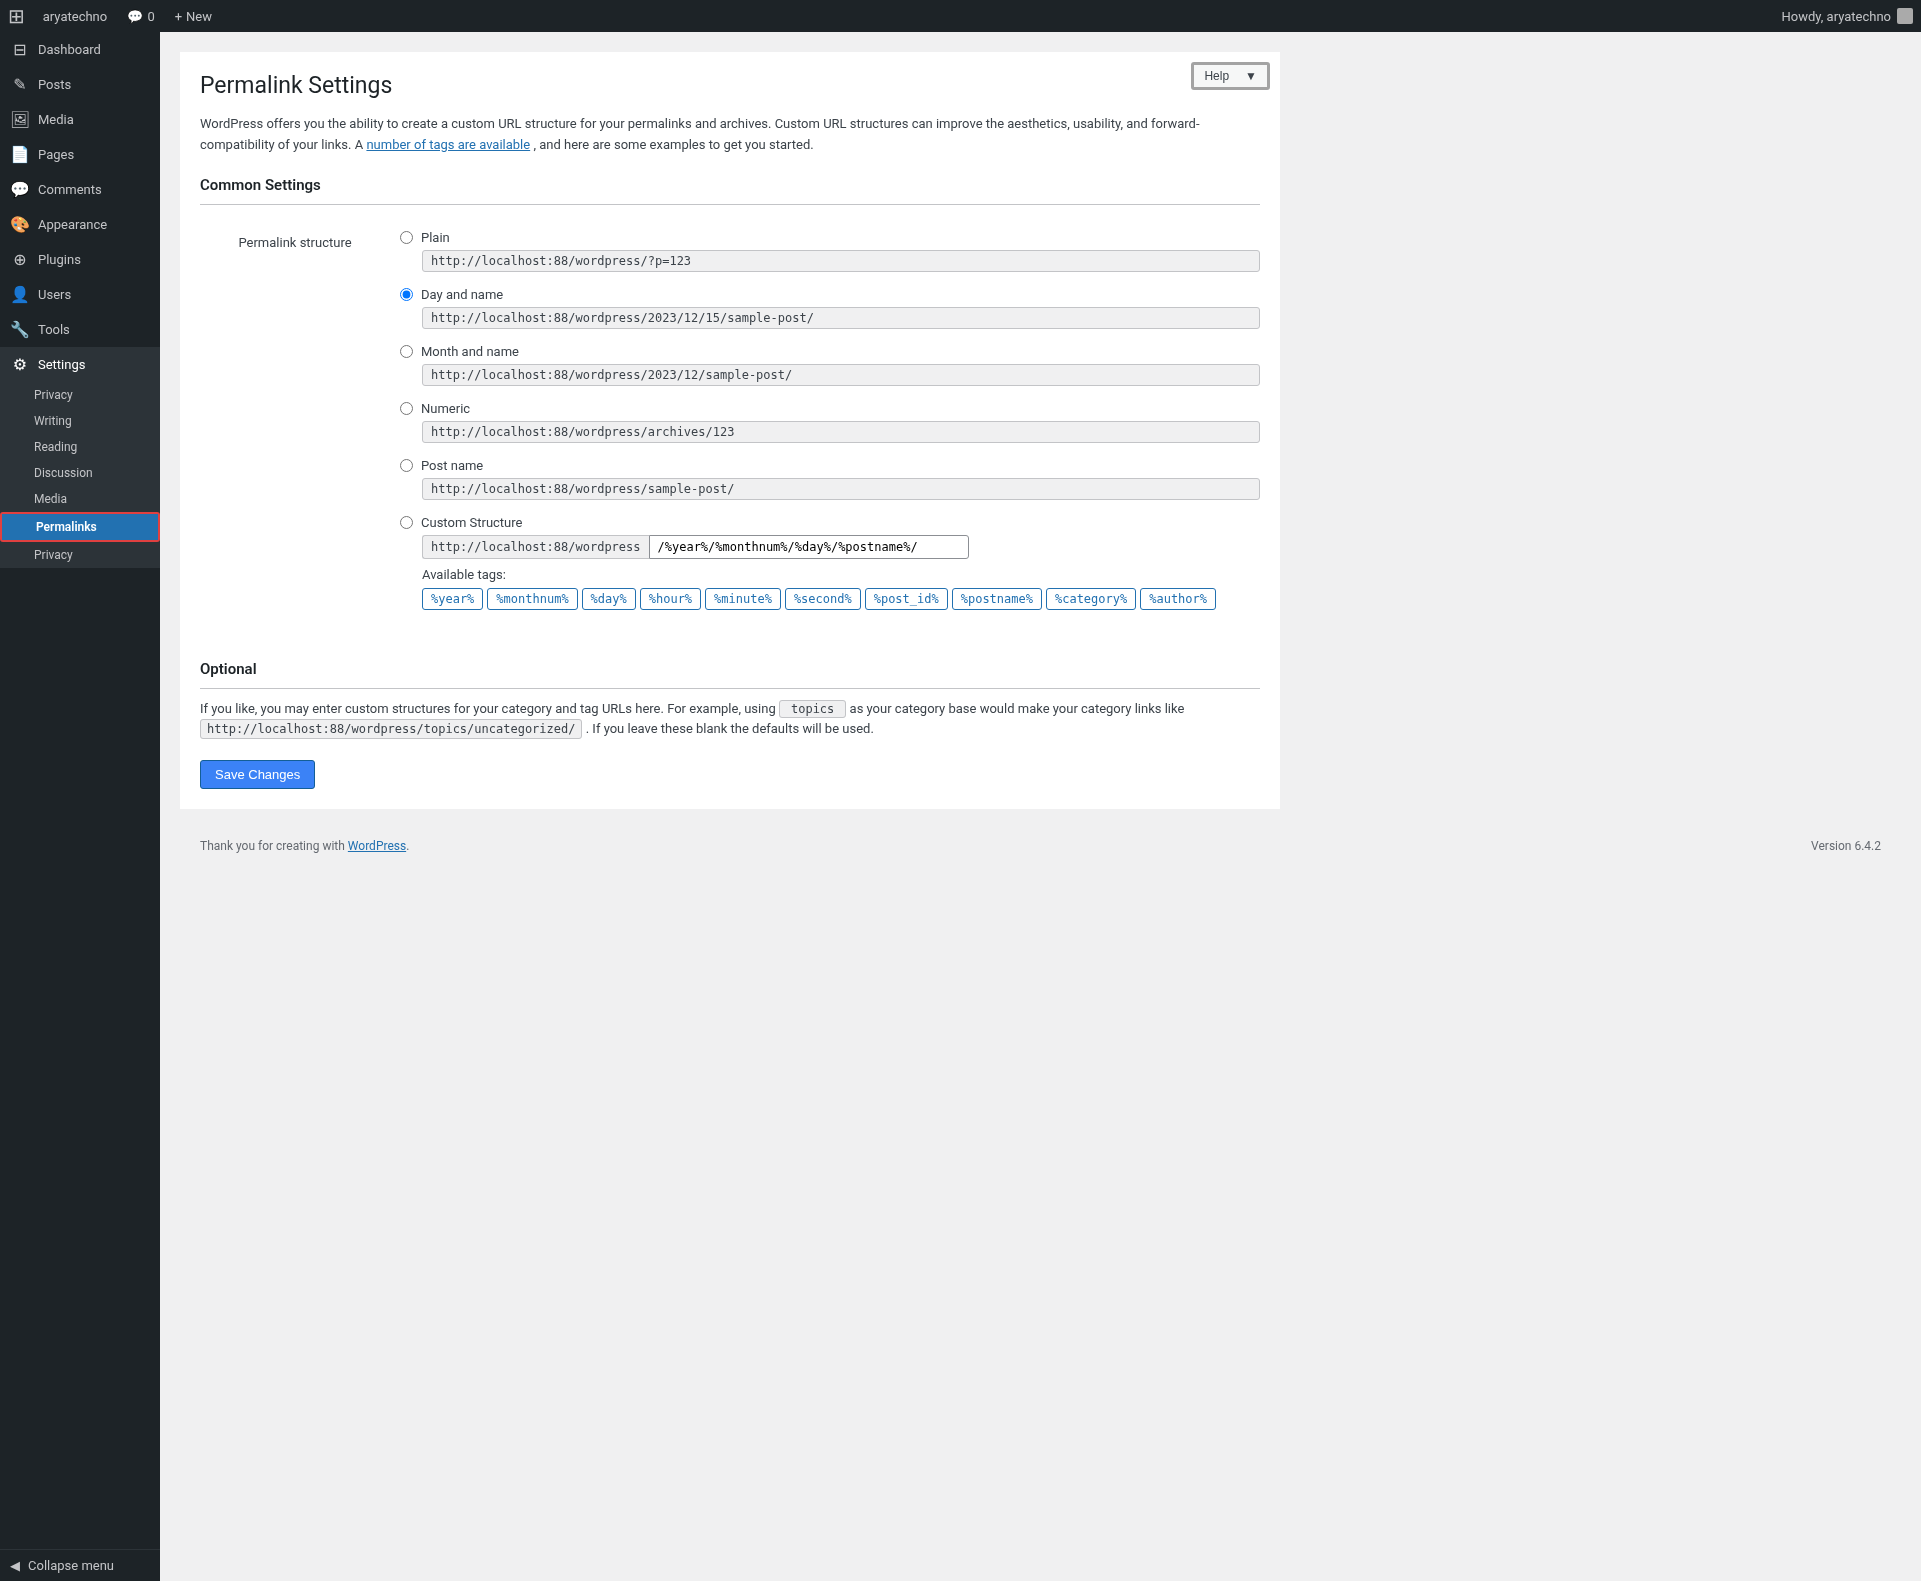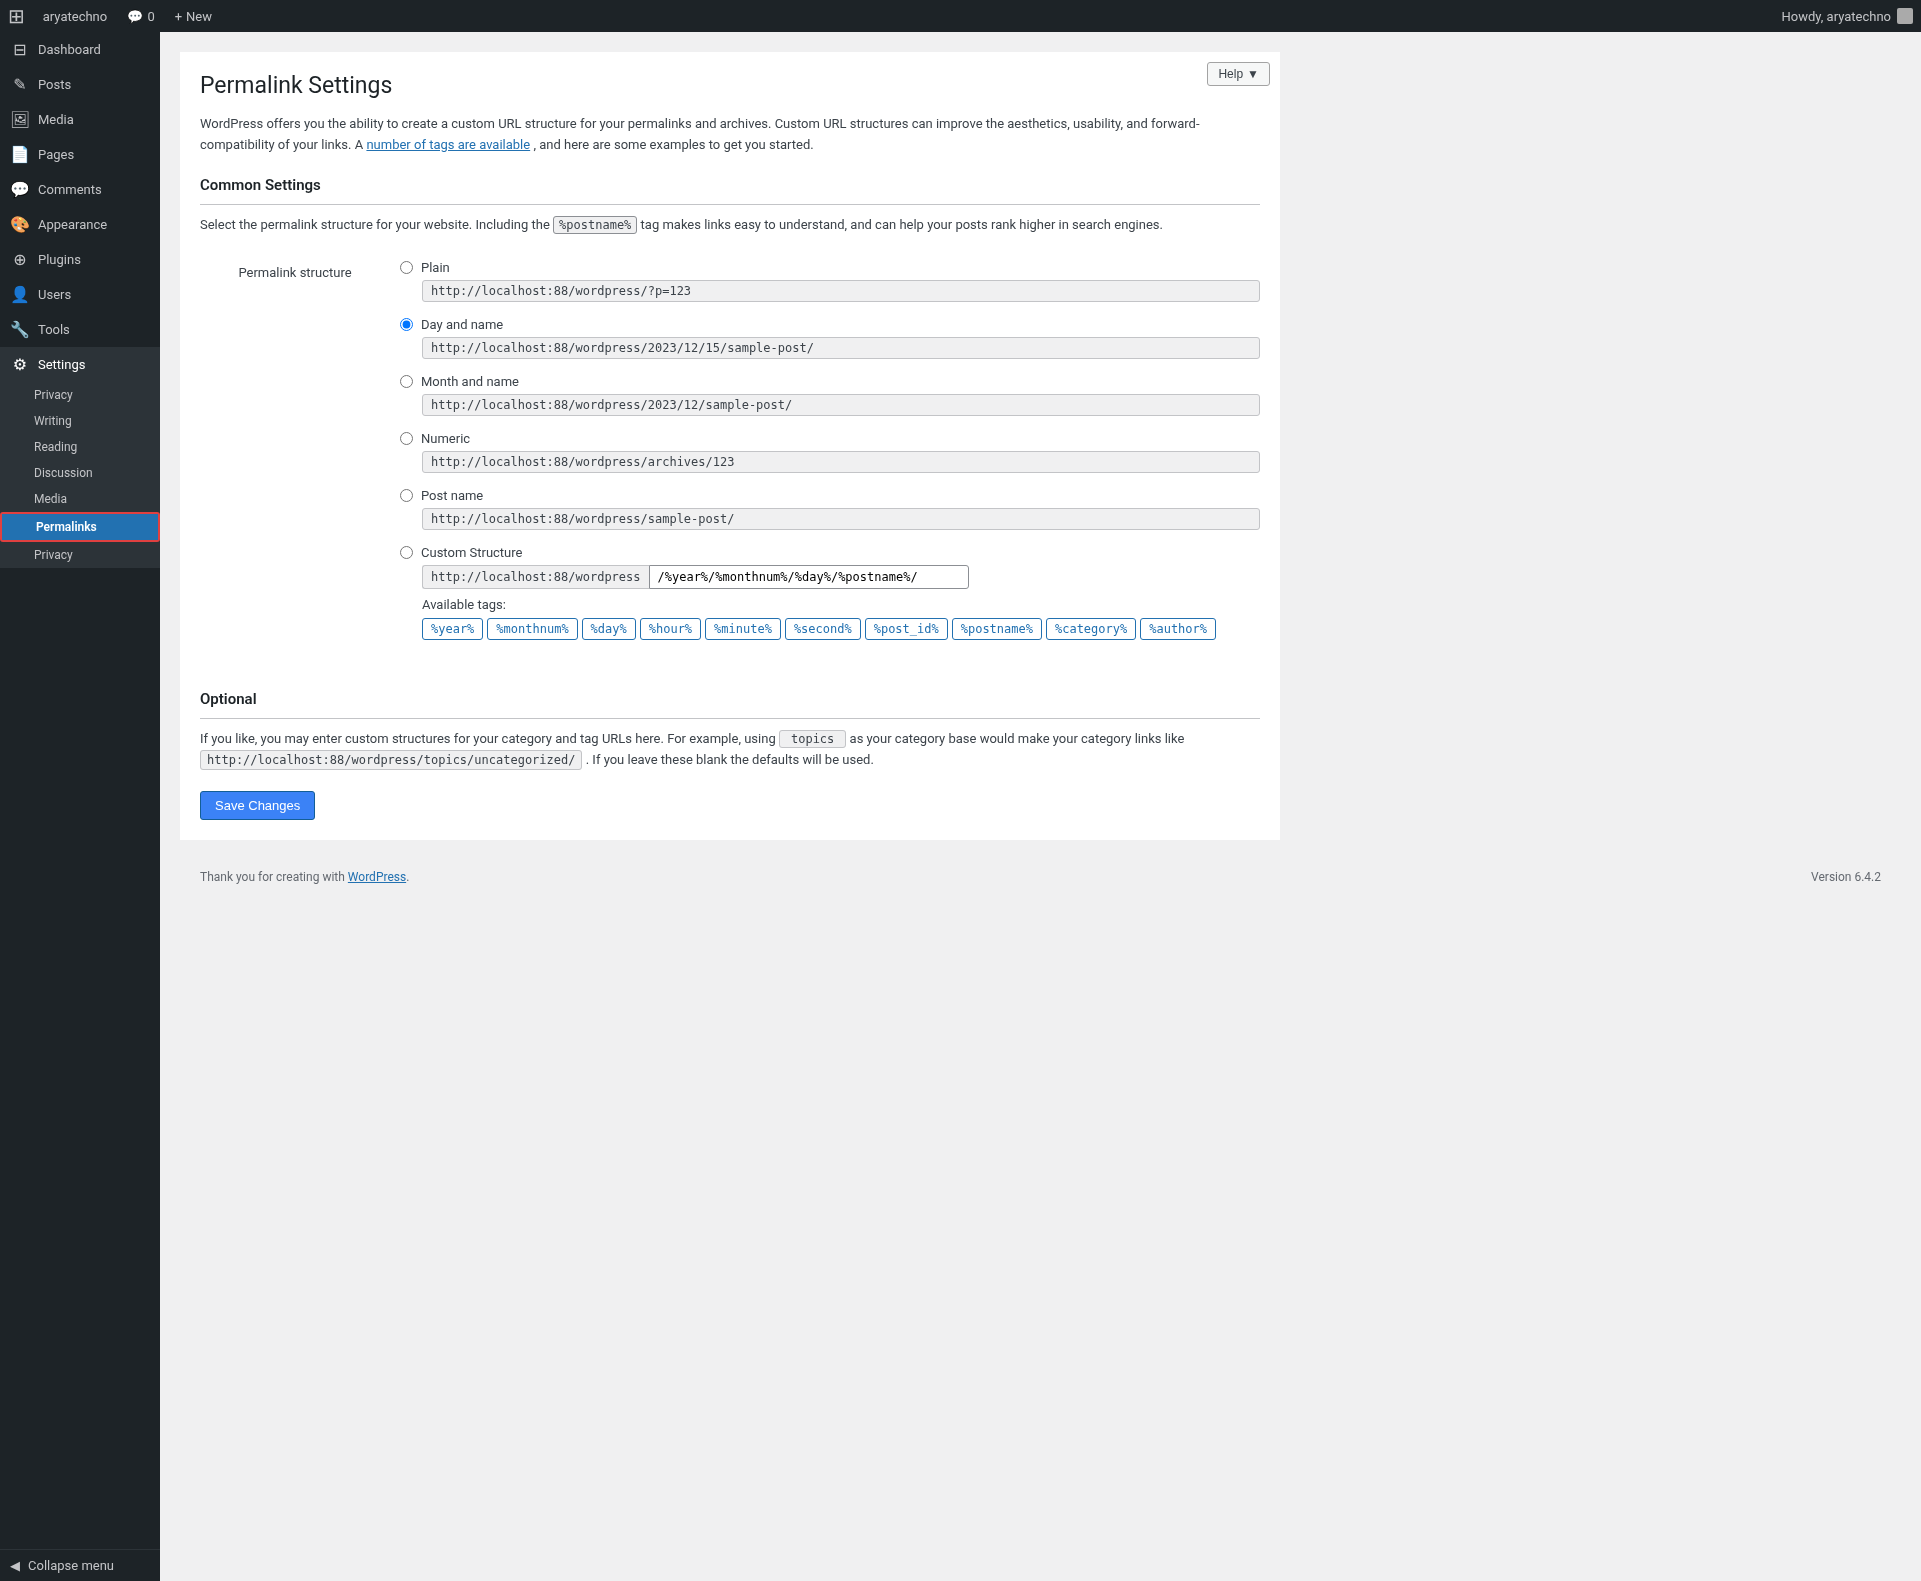--- a/index.html
+++ b/index.html
@@ -68,26 +68,26 @@
       background: #f0f0f1;
       padding: 20px 20px 20px 20px;
     }
     .wrap { background: #fff; padding: 20px; max-width: 1100px; position: relative; }
 
     
     .help-btn {
       position: absolute;
       top: 10px; right: 10px;
       background: #f6f7f7;
-      border: 1px solid #a3a3a3;
+      border: 3px solid #a3a3a3;
       border-radius: 3px;
       padding: 4px 10px;
       font-size: 12px;
       cursor: pointer;
-      display: flex; align-items: center; gap: 4px;
+      display: flex; align-items: center; gap: 16px;
       color: #3c434a;
     }
 
     h1 { font-size: 23px; font-weight: 400; color: #1d2327; margin-bottom: 15px; }
     h2 { font-size: 15px; font-weight: 600; color: #1d2327; margin: 20px 0 10px; border-bottom: 1px solid #c3c4c7; padding-bottom: 10px; }
 
     .description { color: #3c434a; font-size: 13px; line-height: 1.6; margin-bottom: 10px; }
     .description a { color: #2271b1; text-decoration: underline; }
 
     
@@ -368,25 +368,20 @@
       <h1>Permalink Settings</h1>
 
       <p class="description">
         <span>WordPress offers you the ability to create a custom URL structure for your permalinks and archives. Custom URL structures can improve the aesthetics, usability, and forward-compatibility of your links. A</span>
         <a href="#">number of tags are available</a>
         <span>, and here are some examples to get you started.</span>
       </p>
 
       <h2>Common Settings</h2>
 
-      <p class="description">
-        <span>Select the permalink structure for your website. Including the</span>
-        <span class="postname-highlight">%postname%</span>
-        <span>tag makes links easy to understand, and can help your posts rank higher in search engines.</span>
-      </p>
 
       <table class="form-table">
         <tbody>
             <tr>
           <th>
             <span>Permalink structure</span>
           </th>
           <td>
 
             <div class="radio-option">

